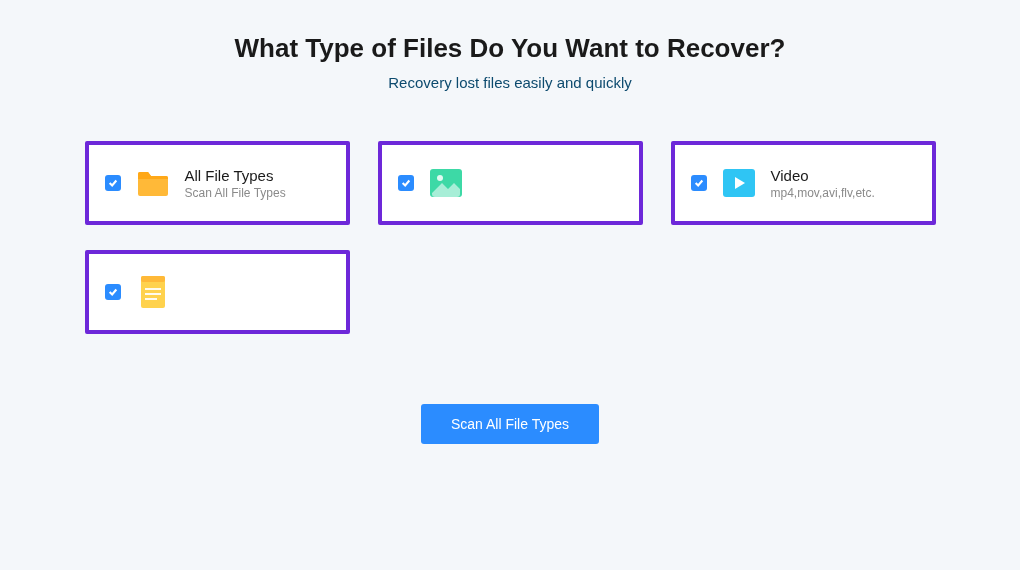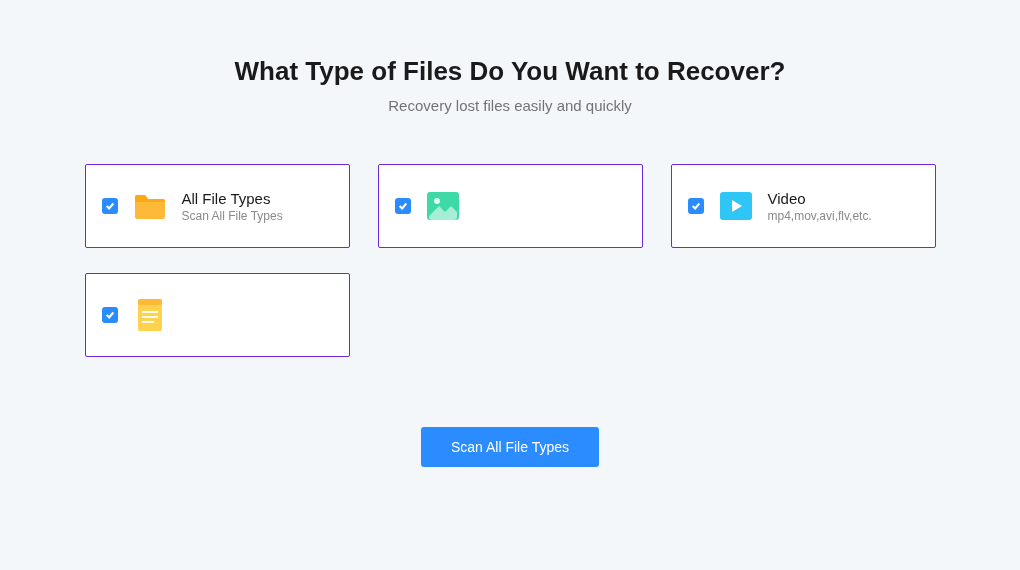--- a/index.html
+++ b/index.html
@@ -9,45 +9,45 @@
     }
     body {
       font-family: -apple-system, BlinkMacSystemFont, "Segoe UI", Arial, sans-serif;
       background: #f4f7fa;
       width: 1020px;
       height: 570px;
       overflow: hidden;
     }
     .container {
       width: 100%;
-      padding-top: 56px;
+      padding-top: 33px;
       text-align: center;
     }
     .title {
       font-size: 26px;
       font-weight: 600;
       color: #1a1a1a;
       margin-bottom: 10px;
     }
     .subtitle {
       font-size: 15px;
-      color: #737373;
+      color: #0c4a6e;
       margin-bottom: 50px;
     }
     .grid {
       display: grid;
       grid-template-columns: repeat(3, 265px);
       grid-template-rows: repeat(2, 84px);
       gap: 25px 28px;
       justify-content: center;
       margin: 0 auto;
     }
     .card {
       background: #ffffff;
-      border: 1px solid #6d28d9;
+      border: 4px solid #6d28d9;
       border-radius: 2px;
       display: flex;
       align-items: center;
       padding: 0 16px;
       text-align: left;
       cursor: pointer;
     }
     .check {
       width: 16px;
       height: 16px;

